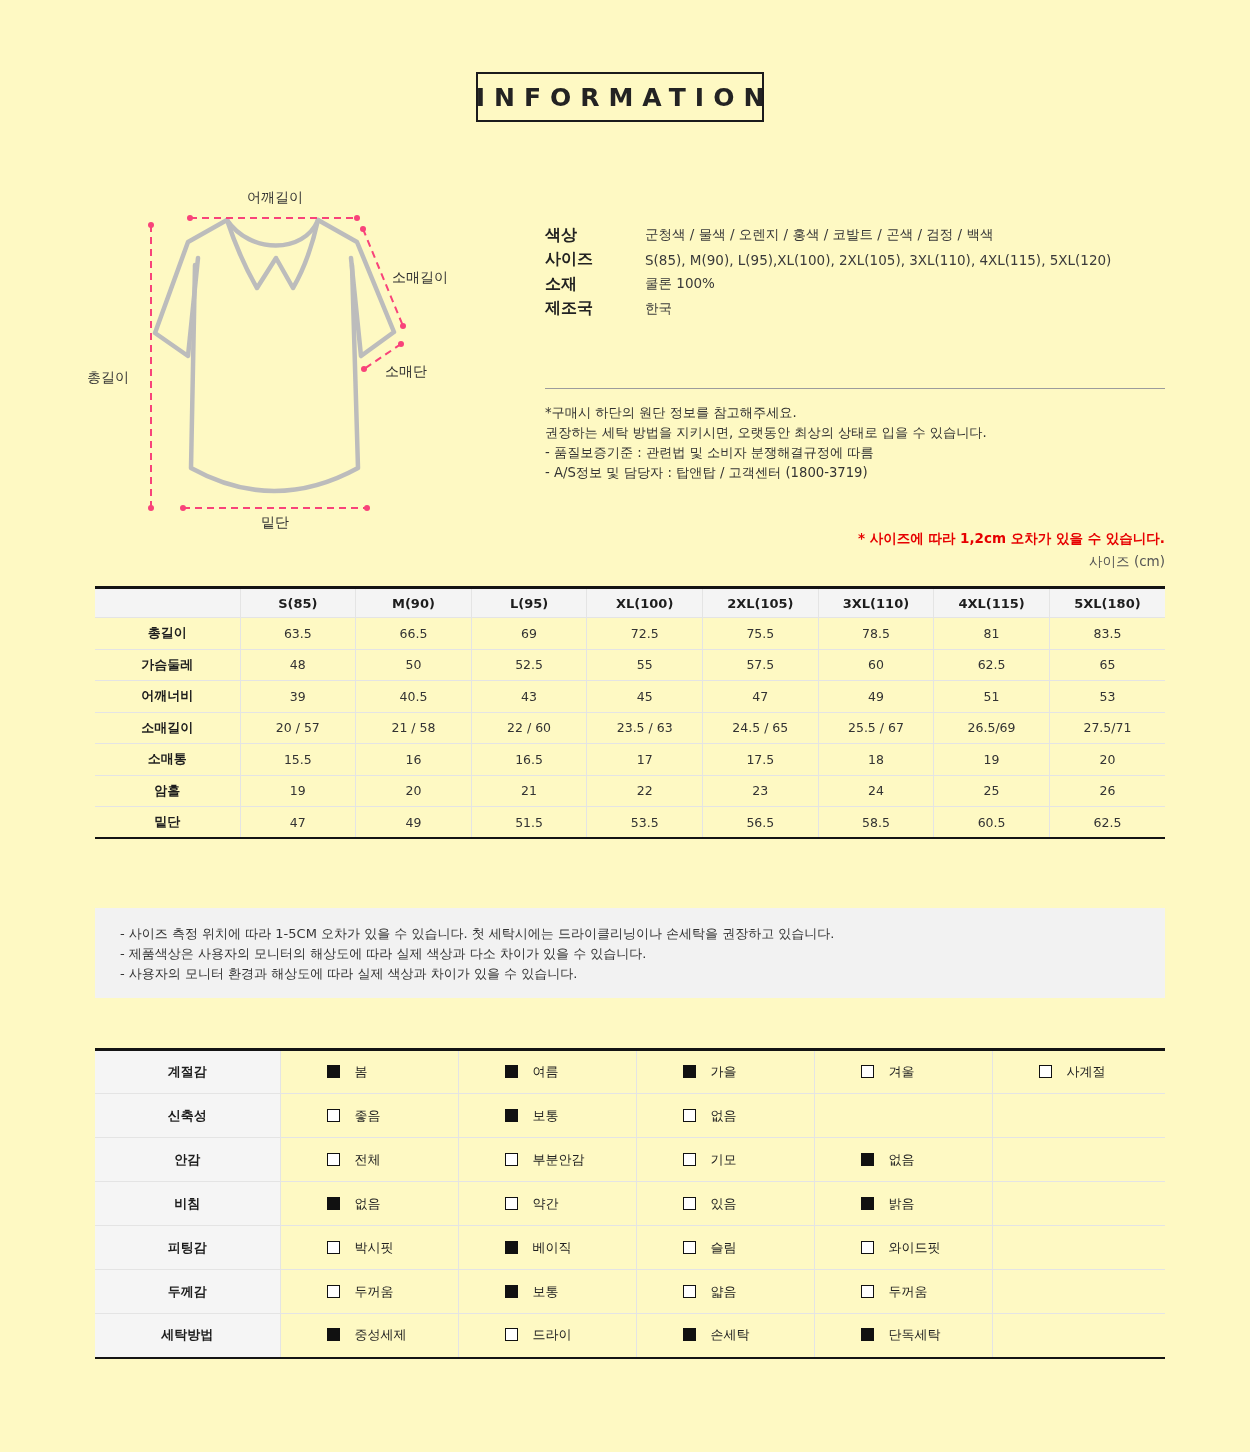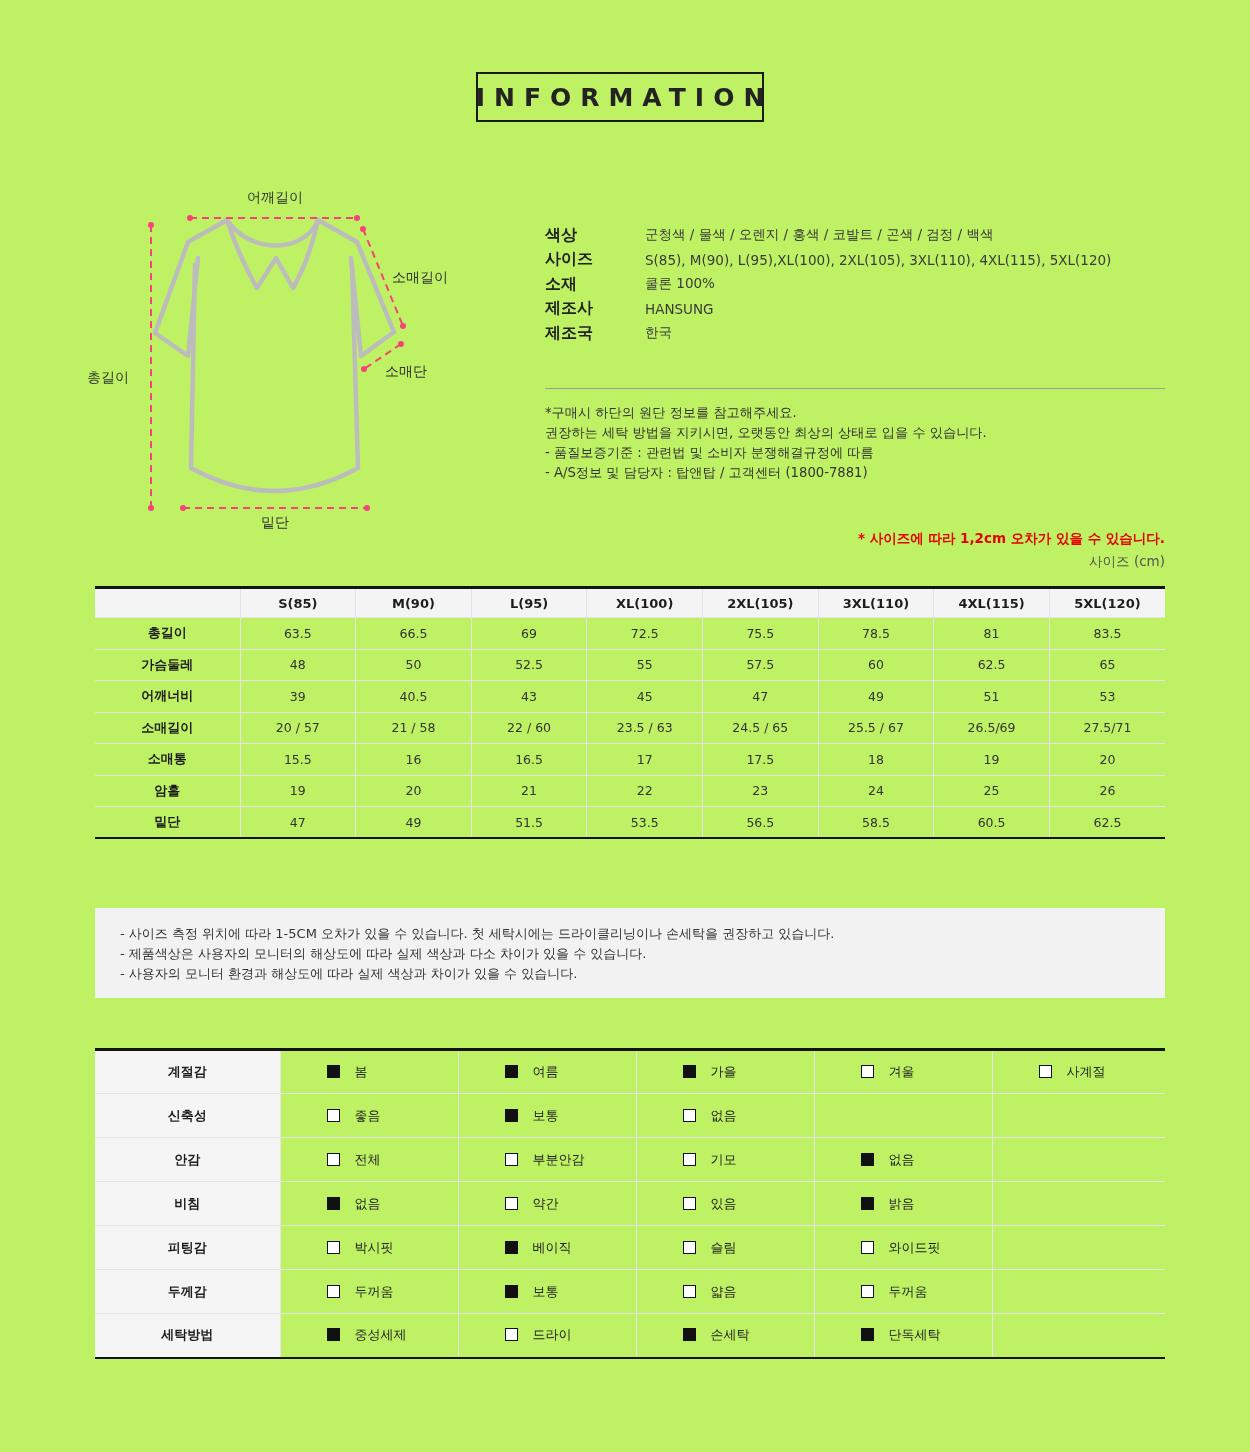--- a/index.html
+++ b/index.html
@@ -2,21 +2,21 @@
 <html><head>
 <meta charset="utf-8">
 <style>
   * { box-sizing: border-box; }
   html,body { margin:0; padding:0; }
   body {
     width:1250px; height:1452px; background:#ffffff;
     font-family:"DejaVu Sans","Liberation Sans",sans-serif;
     color:#333;
   }
-  .page { position:relative; width:1250px; height:1452px; background:#bef264; overflow:hidden; }
+  .page { position:relative; width:1250px; height:1452px; background:#fef9c3; overflow:hidden; }
 
   
   .title-box {
     position:absolute; left:476px; top:72px; width:288px; height:50px;
     border:2px solid #1b1b1b; display:flex; align-items:center; justify-content:center;
   }
   .title-box span {
     font-size:25px; font-weight:600; letter-spacing:9px; text-indent:9px; color:#232323;
   }
 
@@ -137,36 +137,32 @@
       </div>
       <div class="info-row">
         <span class="info-label">사이즈</span>
         <span class="info-value">S(85), M(90), L(95),XL(100), 2XL(105), 3XL(110), 4XL(115), 5XL(120)</span>
       </div>
       <div class="info-row">
         <span class="info-label">소재</span>
         <span class="info-value">쿨론 100%</span>
       </div>
       <div class="info-row">
-        <span class="info-label">제조사</span>
-        <span class="info-value">HANSUNG</span>
-      </div>
-      <div class="info-row">
         <span class="info-label">제조국</span>
         <span class="info-value">한국</span>
       </div>
     </div>
 
   <div class="info-divider"></div>
 
   <div class="purchase-notes">
       <div class="note-line">*구매시 하단의 원단 정보를 참고해주세요.</div>
       <div class="note-line">권장하는 세탁 방법을 지키시면, 오랫동안 최상의 상태로 입을 수 있습니다.</div>
       <div class="note-line">- 품질보증기준 : 관련법 및 소비자 분쟁해결규정에 따름</div>
-      <div class="note-line">- A/S정보 및 담당자 : 탑앤탑 / 고객센터 (1800-7881)</div>
+      <div class="note-line">- A/S정보 및 담당자 : 탑앤탑 / 고객센터 (1800-3719)</div>
     </div>
 
   <div class="size-warning" style="color: rgb(230, 0, 0);">* 사이즈에 따라 1,2cm 오차가 있을 수 있습니다.</div>
   <div class="size-unit">사이즈 (cm)</div>
 
   <table class="size-table">
     <colgroup>
       <col style="width:145px">
       <col>
         <col>
@@ -180,21 +176,21 @@
     <thead>
       <tr>
           <th class="st-corner"></th>
           <th class="st-col">S(85)</th>
           <th class="st-col">M(90)</th>
           <th class="st-col">L(95)</th>
           <th class="st-col">XL(100)</th>
           <th class="st-col">2XL(105)</th>
           <th class="st-col">3XL(110)</th>
           <th class="st-col">4XL(115)</th>
-          <th class="st-col">5XL(120)</th>
+          <th class="st-col">5XL(180)</th>
         </tr>
     </thead>
     <tbody>
         <tr>
           <td class="st-label">총길이</td>
           <td class="st-val">63.5</td>
           <td class="st-val">66.5</td>
           <td class="st-val">69</td>
           <td class="st-val">72.5</td>
           <td class="st-val">75.5</td>

